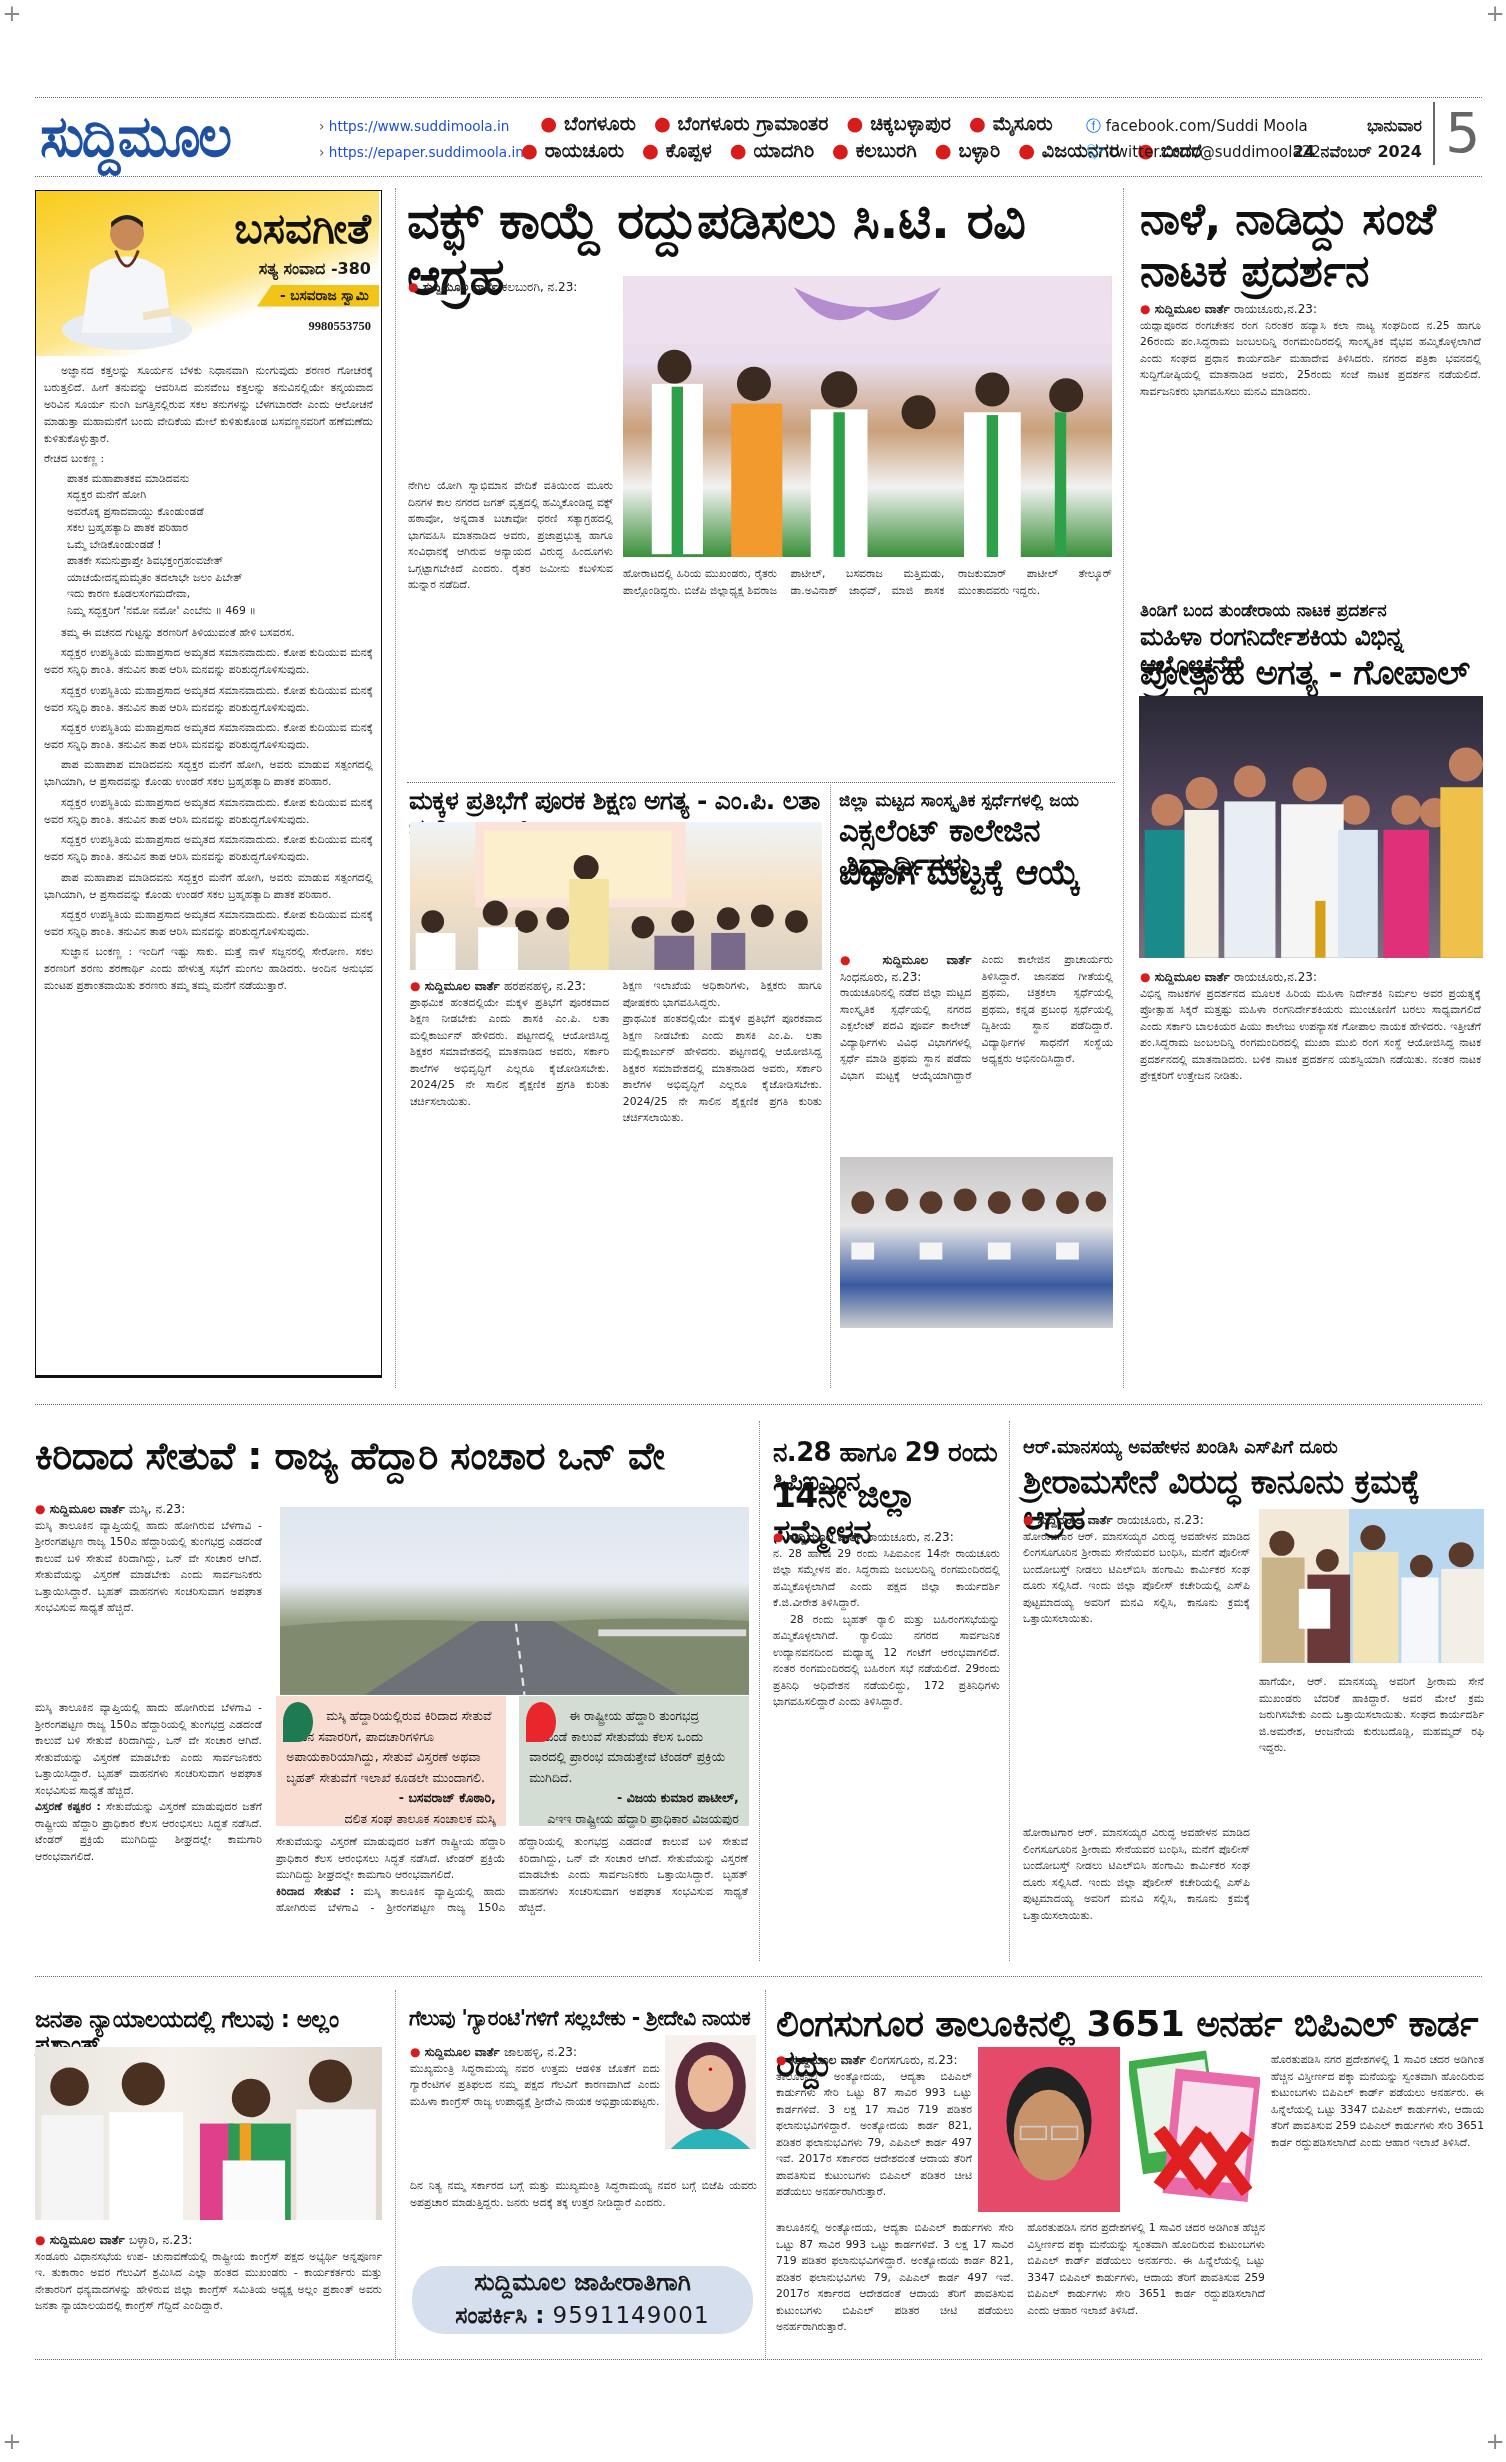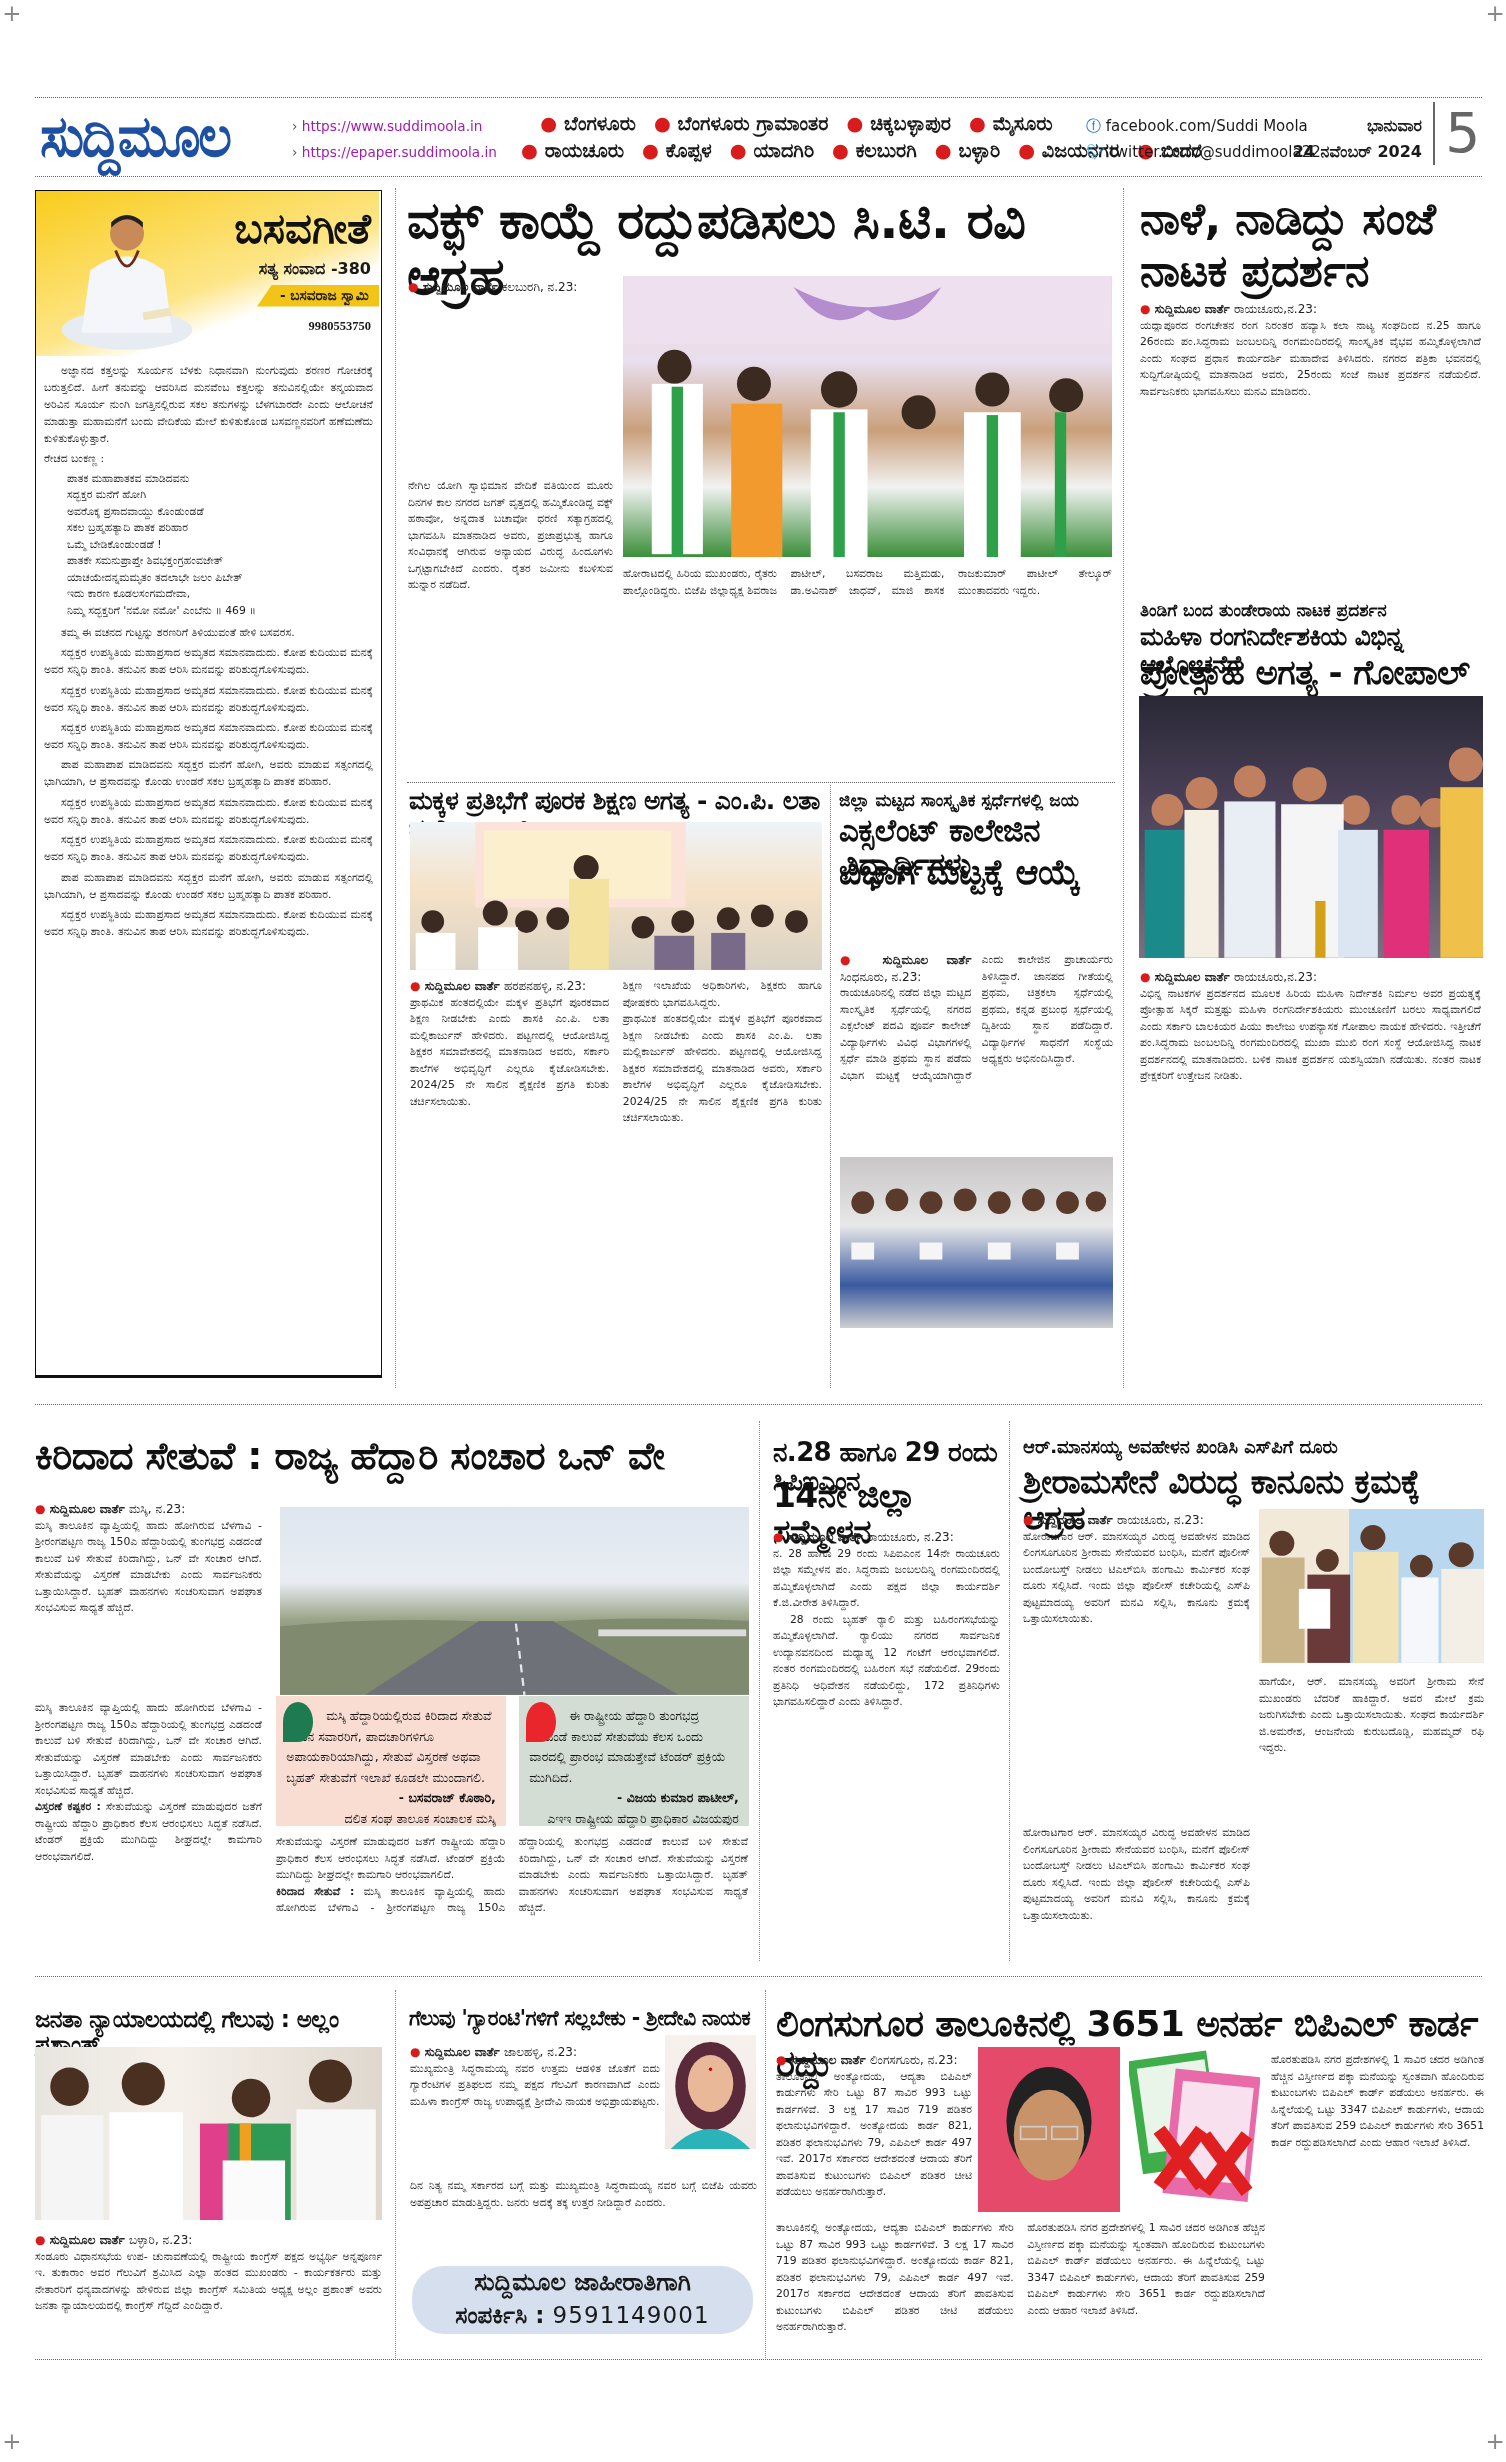--- a/index.html
+++ b/index.html
@@ -4,21 +4,21 @@
 <style>
   * { box-sizing: border-box; margin: 0; padding: 0; }
   html, body { width: 1507px; height: 2462px; background: #ffffff; overflow: hidden; }
   body { position: relative; font-family: "DejaVu Sans", sans-serif; color: #1a1a1a; }
   .abs { position: absolute; }
   .dotline { position: absolute; border-top: 1.7px dotted #666; height: 0; }
   .vdot { position: absolute; border-left: 1.1px dotted #888; width: 0; }
 
   
   .logo { left: 40px; top: 108px; width: 250px; height: 57px; font-family: "DejaVu Sans", sans-serif; font-weight: 900; font-size: 52px; color: #1d4fa3; letter-spacing: -2.3px; line-height: 57px; transform: scaleY(1.1); }
-  .urls { left: 292px; top: 113px; font-size: 13.6px; color: #a21caf; line-height: 26px; }
+  .urls { left: 319px; top: 113px; font-size: 13.6px; color: #1d4ed8; line-height: 26px; }
   .urls div::before { content: "›  "; color: #555; }
   .cities { left: 512px; top: 110px; font-size: 19.3px; font-weight: bold; line-height: 27px; text-align: center; width: 569px; }
   .cities span { margin: 0 4.5px; }
   .cities .dot { color: #d81b1b; margin-right: 2.3px; }
   .social { left: 1086px; top: 113px; font-size: 15px; line-height: 26px; }
   .fb { color: #1877f2; } .tw { color: #1da1f2; }
   .dateblk { left: 1268px; top: 113px; text-align: right; font-size: 16px; font-weight: bold; line-height: 26px; width: 154px; }
   .pageno { left: 1433px; top: 102px; width: 57px; height: 63px; border-left: 2.3px solid #666; font-size: 55px; color: #666; padding-left: 10.2px; line-height: 63px; }
 
   
@@ -119,20 +119,21 @@
       </div>
     <p>ತಮ್ಮ ಈ ವಚನದ ಗುಟ್ಟನ್ನು ಶರಣರಿಗೆ ತಿಳಿಯುವಂತೆ ಹೇಳಿ ಬಸವರಸ.</p>
     <p>ಸದ್ಭಕ್ತರ ಉಪಸ್ಥಿತಿಯ ಮಹಾಪ್ರಸಾದ ಅಮೃತದ ಸಮಾನವಾದುದು. ಕೋಪ ಕುದಿಯುವ ಮನಕ್ಕೆ ಅವರ ಸನ್ನಿಧಿ ಶಾಂತಿ. ತನುವಿನ ತಾಪ ಆರಿಸಿ ಮನವನ್ನು ಪರಿಶುದ್ಧಗೊಳಿಸುವುದು.</p>
     <p>ಸದ್ಭಕ್ತರ ಉಪಸ್ಥಿತಿಯ ಮಹಾಪ್ರಸಾದ ಅಮೃತದ ಸಮಾನವಾದುದು. ಕೋಪ ಕುದಿಯುವ ಮನಕ್ಕೆ ಅವರ ಸನ್ನಿಧಿ ಶಾಂತಿ. ತನುವಿನ ತಾಪ ಆರಿಸಿ ಮನವನ್ನು ಪರಿಶುದ್ಧಗೊಳಿಸುವುದು.</p>
     <p>ಸದ್ಭಕ್ತರ ಉಪಸ್ಥಿತಿಯ ಮಹಾಪ್ರಸಾದ ಅಮೃತದ ಸಮಾನವಾದುದು. ಕೋಪ ಕುದಿಯುವ ಮನಕ್ಕೆ ಅವರ ಸನ್ನಿಧಿ ಶಾಂತಿ. ತನುವಿನ ತಾಪ ಆರಿಸಿ ಮನವನ್ನು ಪರಿಶುದ್ಧಗೊಳಿಸುವುದು.</p>
     <p>ಪಾಪ ಮಹಾಪಾಪ ಮಾಡಿದವನು ಸದ್ಭಕ್ತರ ಮನೆಗೆ ಹೋಗಿ, ಅವರು ಮಾಡುವ ಸತ್ಸಂಗದಲ್ಲಿ ಭಾಗಿಯಾಗಿ, ಆ ಪ್ರಸಾದವನ್ನು ಕೊಂಡು ಉಂಡರೆ ಸಕಲ ಬ್ರಹ್ಮಹತ್ಯಾದಿ ಪಾತಕ ಪರಿಹಾರ.</p>
     <p>ಸದ್ಭಕ್ತರ ಉಪಸ್ಥಿತಿಯ ಮಹಾಪ್ರಸಾದ ಅಮೃತದ ಸಮಾನವಾದುದು. ಕೋಪ ಕುದಿಯುವ ಮನಕ್ಕೆ ಅವರ ಸನ್ನಿಧಿ ಶಾಂತಿ. ತನುವಿನ ತಾಪ ಆರಿಸಿ ಮನವನ್ನು ಪರಿಶುದ್ಧಗೊಳಿಸುವುದು.</p>
     <p>ಸದ್ಭಕ್ತರ ಉಪಸ್ಥಿತಿಯ ಮಹಾಪ್ರಸಾದ ಅಮೃತದ ಸಮಾನವಾದುದು. ಕೋಪ ಕುದಿಯುವ ಮನಕ್ಕೆ ಅವರ ಸನ್ನಿಧಿ ಶಾಂತಿ. ತನುವಿನ ತಾಪ ಆರಿಸಿ ಮನವನ್ನು ಪರಿಶುದ್ಧಗೊಳಿಸುವುದು.</p>
     <p>ಪಾಪ ಮಹಾಪಾಪ ಮಾಡಿದವನು ಸದ್ಭಕ್ತರ ಮನೆಗೆ ಹೋಗಿ, ಅವರು ಮಾಡುವ ಸತ್ಸಂಗದಲ್ಲಿ ಭಾಗಿಯಾಗಿ, ಆ ಪ್ರಸಾದವನ್ನು ಕೊಂಡು ಉಂಡರೆ ಸಕಲ ಬ್ರಹ್ಮಹತ್ಯಾದಿ ಪಾತಕ ಪರಿಹಾರ.</p>
     <p>ಸದ್ಭಕ್ತರ ಉಪಸ್ಥಿತಿಯ ಮಹಾಪ್ರಸಾದ ಅಮೃತದ ಸಮಾನವಾದುದು. ಕೋಪ ಕುದಿಯುವ ಮನಕ್ಕೆ ಅವರ ಸನ್ನಿಧಿ ಶಾಂತಿ. ತನುವಿನ ತಾಪ ಆರಿಸಿ ಮನವನ್ನು ಪರಿಶುದ್ಧಗೊಳಿಸುವುದು.</p>
+    <p><span class="lbl">ಸುಜ್ಞಾನ ಬಂಕಣ್ಣ :</span> <span>ಇಂದಿಗೆ ಇಷ್ಟು ಸಾಕು. ಮತ್ತೆ ನಾಳೆ ಸಜ್ಜನರಲ್ಲಿ ಸೇರೋಣ. ಸಕಲ ಶರಣರಿಗೆ ಶರಣು ಶರಣಾರ್ಥಿ ಎಂದು ಹೇಳುತ್ತ ಸಭೆಗೆ ಮಂಗಲ ಹಾಡಿದರು. ಅಂದಿನ ಅನುಭವ ಮಂಟಪ ಪ್ರಶಾಂತವಾಯಿತು ಶರಣರು ತಮ್ಮ ತಮ್ಮ ಮನೆಗೆ ನಡೆಯುತ್ತಾರೆ.</span></p>
   </div>
 </div>
 
 <div class="vdot" style="left:395px;top:188px;height:1200px;"></div>
 
 <div class="hl" style="left:407px;top:193px;font-size:51px;width:708px;">ವಕ್ಫ್ ಕಾಯ್ದೆ ರದ್ದುಪಡಿಸಲು ಸಿ.ಟಿ. ರವಿ ಆಗ್ರಹ</div>
 <div class="body-text bold" style="left:408px;top:279px;width:205px;">
   <div class="byline"><span class="reddot" style="color: rgb(216, 27, 27);">●</span> <span>ಸುದ್ದಿಮೂಲ ವಾರ್ತೆ</span> <span class="place">ಕಲಬುರಗಿ, ನ.23:</span></div>
 </div>
 <div class="body-text" style="left:408px;top:478px;width:205px;">ನೇಗಿಲ ಯೋಗಿ ಸ್ವಾಭಿಮಾನ ವೇದಿಕೆ ವತಿಯಿಂದ ಮೂರು ದಿನಗಳ ಕಾಲ ನಗರದ ಜಗತ್ ವೃತ್ತದಲ್ಲಿ ಹಮ್ಮಿಕೊಂಡಿದ್ದ ವಕ್ಫ್ ಹಠಾವೋ, ಅನ್ನದಾತ ಬಚಾವೋ ಧರಣಿ ಸತ್ಯಾಗ್ರಹದಲ್ಲಿ ಭಾಗವಹಿಸಿ ಮಾತನಾಡಿದ ಅವರು, ಪ್ರಜಾಪ್ರಭುತ್ವ ಹಾಗೂ ಸಂವಿಧಾನಕ್ಕೆ ಆಗಿರುವ ಅನ್ಯಾಯದ ವಿರುದ್ಧ ಹಿಂದೂಗಳು ಒಗ್ಗಟ್ಟಾಗಬೇಕಿದೆ ಎಂದರು. ರೈತರ ಜಮೀನು ಕಬಳಿಸುವ ಹುನ್ನಾರ ನಡೆದಿದೆ.</div>

